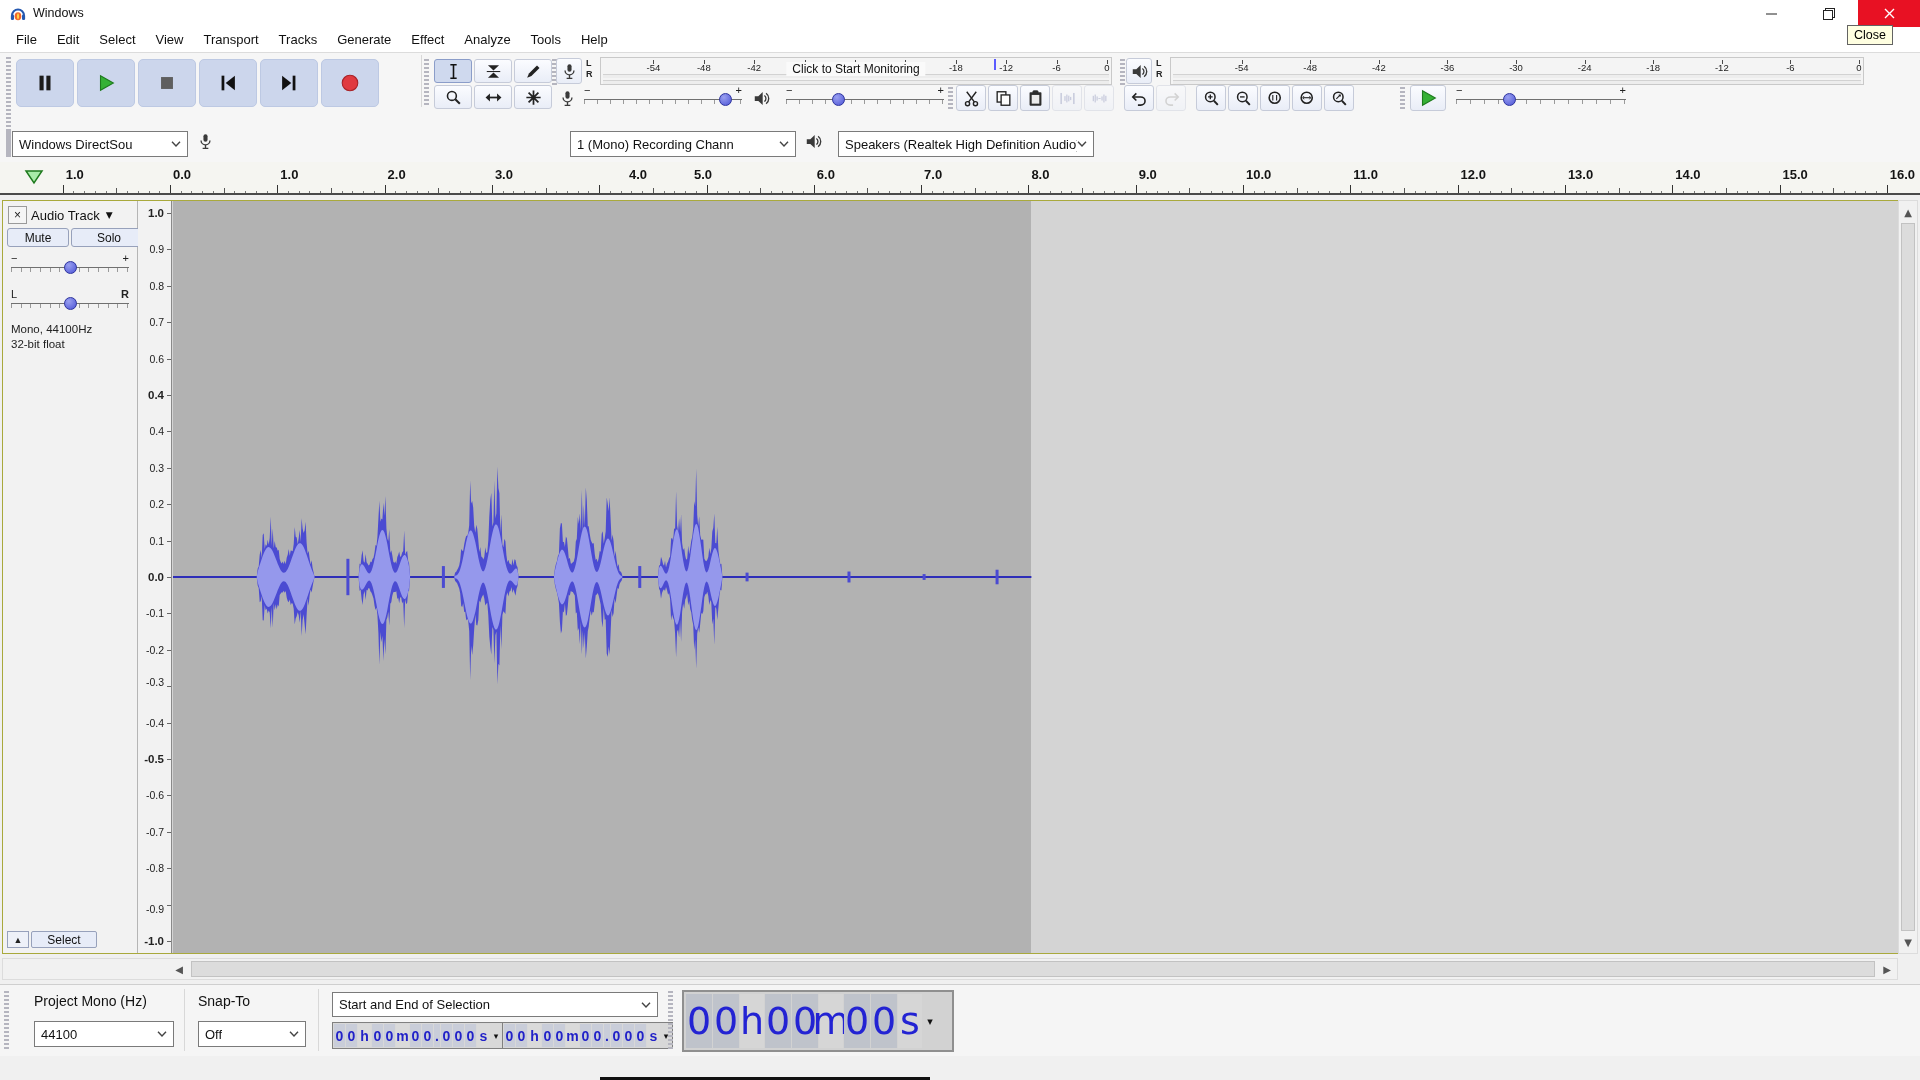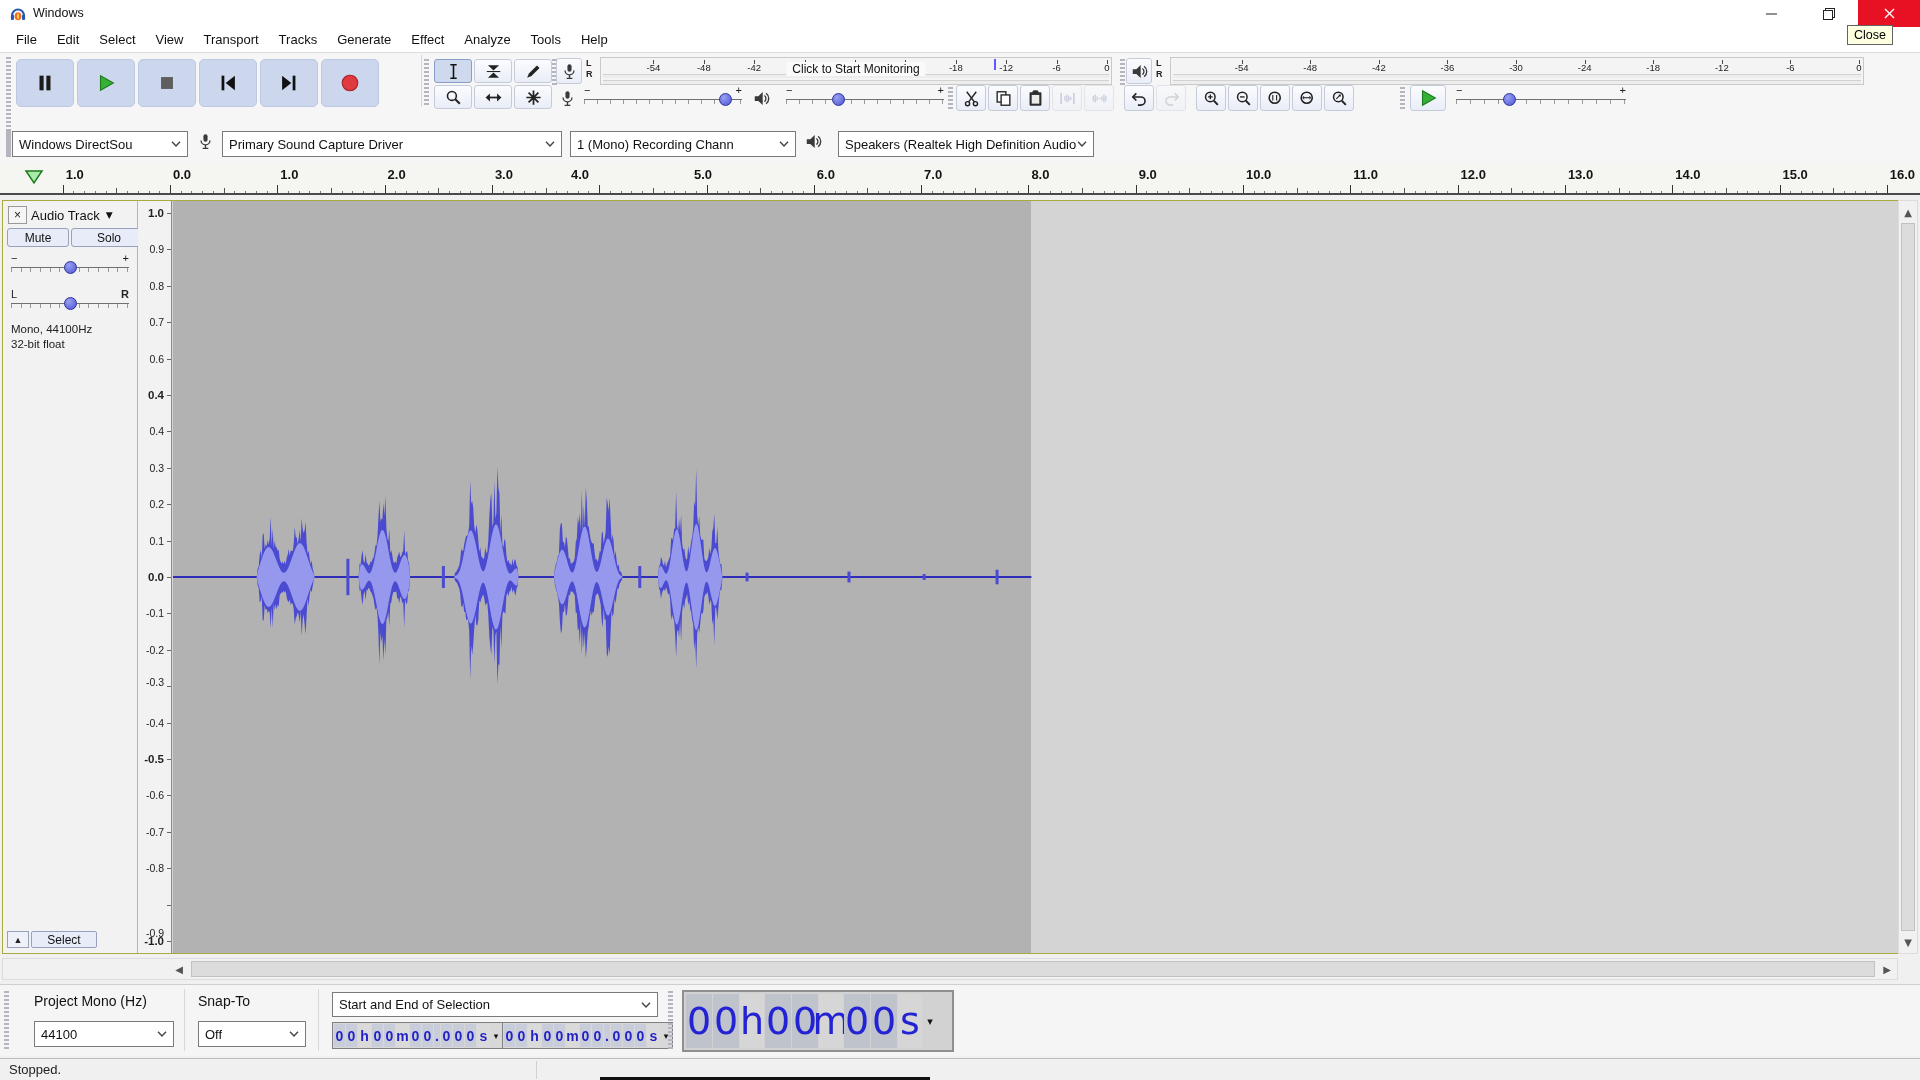--- a/index.html
+++ b/index.html
@@ -556,28 +556,20 @@
           </svg>
         </span>
       </div>
     <span class="abs icn" style="left:196px;top:79px" id="dev-mic">
         <svg viewBox="0 0 24 24" width="19" height="19">
           <rect x="9.4" y="2.8" width="5.2" height="9.6" rx="2.6" fill="#3a3a3a"></rect>
           <path d="M6.4 10.6 a5.6 5.6 0 0 0 11.2 0" fill="none" stroke="#3a3a3a" stroke-width="1.7"></path>
           <path d="M12 16.4 V20 M8.4 20.6 H15.6" stroke="#3a3a3a" stroke-width="1.7"></path>
         </svg>
       </span>
-    <div class="combo" style="left:222px;top:78px;width:340px">
-      <span class="cval">Primary Sound Capture Driver</span>
-    <span class="chev">
-          <svg width="10" height="6" viewBox="0 0 10 6">
-            <path d="M1 0.8 L5 5 L9 0.8" fill="none" stroke="#444" stroke-width="1.4"></path>
-          </svg>
-        </span>
-      </div>
     <div class="combo" style="left:570px;top:78px;width:226px">
       <span class="cval">1 (Mono) Recording Chann</span>
     <span class="chev">
           <svg width="10" height="6" viewBox="0 0 10 6">
             <path d="M1 0.8 L5 5 L9 0.8" fill="none" stroke="#444" stroke-width="1.4"></path>
           </svg>
         </span>
       </div>
     <span class="abs icn" style="left:804px;top:79px" id="dev-spk">
         <svg viewBox="0 0 24 24" width="19" height="19">
@@ -650,21 +642,21 @@
       <div class="rtick" style="left: 545.55px; height: 5px; background: rgb(85, 85, 85);"></div>
       <div class="rtick" style="left: 502.63px; height: 2.5px; background: rgb(119, 119, 119);"></div>
       <div class="rtick" style="left: 513.36px; height: 2.5px; background: rgb(119, 119, 119);"></div>
       <div class="rtick" style="left: 524.09px; height: 2.5px; background: rgb(119, 119, 119);"></div>
       <div class="rtick" style="left: 534.82px; height: 2.5px; background: rgb(119, 119, 119);"></div>
       <div class="rtick" style="left: 556.28px; height: 2.5px; background: rgb(119, 119, 119);"></div>
       <div class="rtick" style="left: 567.01px; height: 2.5px; background: rgb(119, 119, 119);"></div>
       <div class="rtick" style="left: 577.74px; height: 2.5px; background: rgb(119, 119, 119);"></div>
       <div class="rtick" style="left: 588.47px; height: 2.5px; background: rgb(119, 119, 119);"></div>
       <div class="rtick" style="left: 599.2px; height: 8px;"></div>
-      <div class="rlab" style="left: 571px;">4.0</div>
+      <div class="rlab" style="left: 629px;">4.0</div>
       <div class="rtick" style="left: 652.85px; height: 5px; background: rgb(85, 85, 85);"></div>
       <div class="rtick" style="left: 609.93px; height: 2.5px; background: rgb(119, 119, 119);"></div>
       <div class="rtick" style="left: 620.66px; height: 2.5px; background: rgb(119, 119, 119);"></div>
       <div class="rtick" style="left: 631.39px; height: 2.5px; background: rgb(119, 119, 119);"></div>
       <div class="rtick" style="left: 642.12px; height: 2.5px; background: rgb(119, 119, 119);"></div>
       <div class="rtick" style="left: 663.58px; height: 2.5px; background: rgb(119, 119, 119);"></div>
       <div class="rtick" style="left: 674.31px; height: 2.5px; background: rgb(119, 119, 119);"></div>
       <div class="rtick" style="left: 685.04px; height: 2.5px; background: rgb(119, 119, 119);"></div>
       <div class="rtick" style="left: 695.77px; height: 2.5px; background: rgb(119, 119, 119);"></div>
       <div class="rtick" style="left: 706.5px; height: 8px;"></div>
@@ -880,21 +872,21 @@
         <div class="vlab" style="top: 521.6px;">-0.4</div>
         <div class="vtick" style="top: 521.6px;"></div>
         <div class="vlab bold" style="top: 558px;">-0.5</div>
         <div class="vtick" style="top: 558px;"></div>
         <div class="vlab" style="top: 594.4px;">-0.6</div>
         <div class="vtick" style="top: 594.4px;"></div>
         <div class="vlab" style="top: 630.8px;">-0.7</div>
         <div class="vtick" style="top: 630.8px;"></div>
         <div class="vlab" style="top: 667.2px;">-0.8</div>
         <div class="vtick" style="top: 667.2px;"></div>
-        <div class="vlab" style="top: 708px; margin-top: 24px;">-0.9</div>
+        <div class="vlab" style="top: 708px;">-0.9</div>
         <div class="vtick" style="top: 703.6px;"></div>
         <div class="vlab bold" style="top: 740px;">-1.0</div>
         <div class="vtick" style="top: 740px;"></div>
       </div>
     <div class="wave-area" id="wave-area">
         <div class="selection-bg" style="left: 1px; width: 858.4px;"></div>
         <div style="position: absolute; inset: 0px;"><svg width="1727" height="752">
             <rect x="1" y="375" width="858.4" height="2" fill="#2e2eb8"></rect>
             <polygon points="84.7,376.0 85.7,367.4 86.7,365.4 87.7,353.7 88.7,349.1 89.7,357.1 90.7,334.0 91.7,332.2 92.7,347.9 93.7,343.3 94.7,345.0 95.7,338.8 96.7,343.8 97.7,336.9 98.7,315.6 99.7,344.7 100.7,327.3 101.7,347.5 102.7,339.9 103.7,346.3 104.7,346.5 105.7,349.7 106.7,348.7 107.7,357.9 108.7,360.9 109.7,362.4 110.7,360.4 111.7,363.0 112.7,359.8 113.7,363.3 114.7,356.7 115.7,353.7 116.7,348.1 117.7,354.8 118.7,349.4 119.7,349.7 120.7,350.2 121.7,343.2 122.7,326.0 123.7,335.7 124.7,336.6 125.7,343.2 126.7,337.0 127.7,329.1 128.7,340.9 129.6,317.2 130.6,327.6 131.6,331.9 132.6,329.4 133.6,320.7 134.6,341.5 135.6,352.7 136.6,349.7 137.6,357.0 138.6,363.6 139.6,359.3 140.6,366.9 141.6,371.3 142.6,376.0 142.6,376.0 141.6,380.0 140.6,385.8 139.6,391.5 138.6,388.5 137.6,394.4 136.6,404.8 135.6,397.4 134.6,414.6 133.6,433.2 132.6,423.2 131.6,413.2 130.6,419.3 129.6,434.9 128.7,409.7 127.7,421.7 126.7,414.3 125.7,411.3 124.7,415.3 123.7,417.6 122.7,423.4 121.7,407.8 120.7,402.8 119.7,401.9 118.7,404.1 117.7,398.6 116.7,401.2 115.7,400.0 114.7,396.4 113.7,390.0 112.7,391.8 111.7,389.8 110.7,391.4 109.7,391.2 108.7,392.5 107.7,394.0 106.7,405.6 105.7,403.6 104.7,408.6 103.7,403.2 102.7,409.2 101.7,402.2 100.7,426.7 99.7,406.3 98.7,427.5 97.7,411.6 96.7,409.5 95.7,412.4 94.7,407.6 93.7,409.3 92.7,404.0 91.7,419.5 90.7,419.3 89.7,395.0 88.7,400.2 87.7,401.2 86.7,386.9 85.7,384.5 84.7,376.0" fill="#4b4bd2"></polygon>
             <polygon points="84.7,376.0 85.7,370.7 86.7,367.3 87.7,364.1 88.7,360.9 89.7,357.9 90.7,355.0 91.7,352.5 92.7,350.2 93.7,348.4 94.7,347.1 95.7,346.3 96.7,346.1 97.7,346.4 98.7,347.2 99.7,348.6 100.7,350.3 101.7,352.5 102.7,354.9 103.7,357.5 104.7,360.1 105.7,362.7 106.7,365.1 107.7,367.3 108.7,369.2 109.7,370.5 110.7,371.4 111.7,371.8 112.7,371.6 113.7,370.9 114.7,369.6 115.7,367.9 116.7,365.7 117.7,363.2 118.7,360.5 119.7,357.6 120.7,354.7 121.7,351.9 122.7,349.2 123.7,346.9 124.7,345.0 125.7,343.5 126.7,342.5 127.7,342.2 128.7,342.3 129.6,343.1 130.6,344.3 131.6,346.1 132.6,348.3 133.6,350.9 134.6,353.7 135.6,356.7 136.6,359.7 137.6,362.7 138.6,365.6 139.6,368.3 140.6,370.8 141.6,373.0 142.6,376.0 142.6,376.0 141.6,379.0 140.6,381.2 139.6,383.7 138.6,386.4 137.6,389.3 136.6,392.3 135.6,395.3 134.6,398.3 133.6,401.1 132.6,403.7 131.6,405.9 130.6,407.7 129.6,408.9 128.7,409.7 127.7,409.8 126.7,409.5 125.7,408.5 124.7,407.0 123.7,405.1 122.7,402.8 121.7,400.1 120.7,397.3 119.7,394.4 118.7,391.5 117.7,388.8 116.7,386.3 115.7,384.1 114.7,382.4 113.7,381.1 112.7,380.4 111.7,380.2 110.7,380.6 109.7,381.5 108.7,382.8 107.7,384.7 106.7,386.9 105.7,389.3 104.7,391.9 103.7,394.5 102.7,397.1 101.7,399.5 100.7,401.7 99.7,403.4 98.7,404.8 97.7,405.6 96.7,405.9 95.7,405.7 94.7,404.9 93.7,403.6 92.7,401.8 91.7,399.5 90.7,397.0 89.7,394.1 88.7,391.1 87.7,387.9 86.7,384.7 85.7,381.3 84.7,376.0" fill="#9598ec"></polygon>
@@ -998,18 +990,14 @@
       <span class="tcell unit" style="width: 24px;">h</span>
       <span class="tcell digit" style="width: 26px;">0</span>
       <span class="tcell digit" style="width: 26px;">0</span>
       <span class="tcell unit" style="width: 24px;">m</span>
       <span class="tcell digit" style="width: 26px;">0</span>
       <span class="tcell digit" style="width: 26px;">0</span>
       <span class="tcell unit" style="width: 24px;">s</span>
       <span class="tarrow">▾</span>
     </div>
 
-  <div class="abs statusbar">
-    <span class="status-text">Stopped.</span>
-    <span class="status-div"></span>
-  </div>
   <div class="abs artifact"></div>
 </div>
 
 </body></html>

